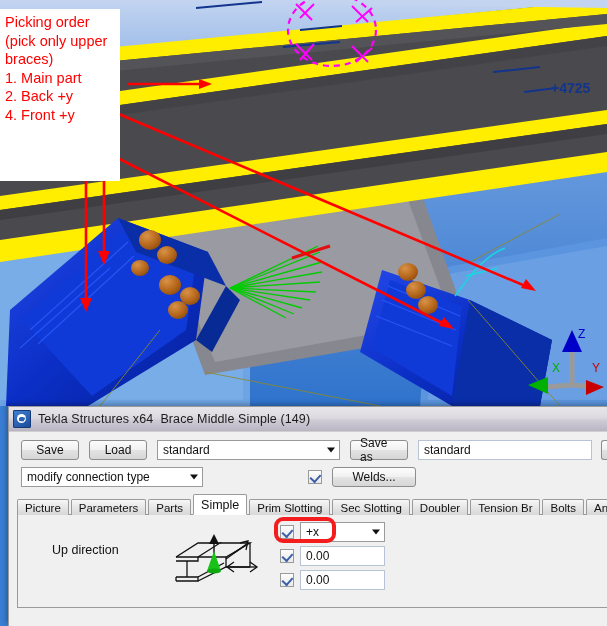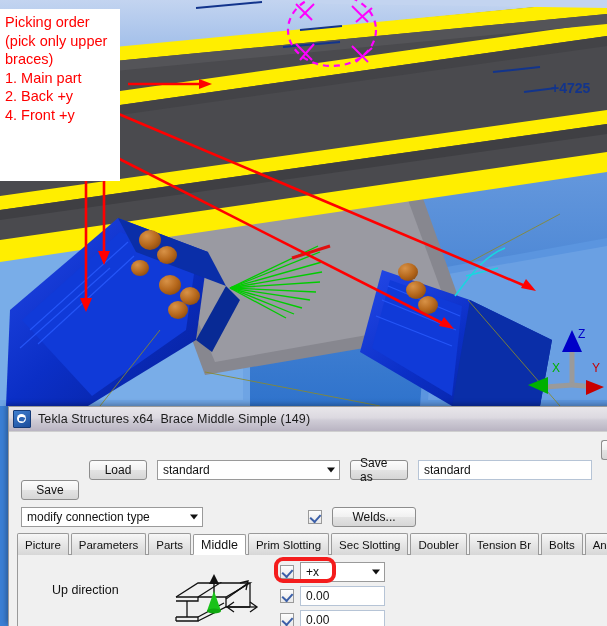--- a/index.html
+++ b/index.html
@@ -89,21 +89,21 @@
     border:1px solid #9a9a9a;position:relative;flex:0 0 auto;
   }
   .chk.on:after{
     content:"";position:absolute;left:3px;top:1px;width:4.5px;height:8px;
     border:solid #3b5fa8;border-width:0 2px 2px 0;transform:rotate(42deg);
   }
 
   
   #tabs{display:flex;align-items:flex-end;padding:0 0 0 8px;margin-top:8px;height:20px;position:relative;z-index:3;}
   .tab{
-    height:22px;padding:0 7px;margin-right:2px;
+    height:16px;padding:0 7px;margin-right:2px;
     background:linear-gradient(180deg,#f7f7f7 0%,#e6e6e6 50%,#d7d7d7 100%);
     border:1px solid #9a9a9a;border-bottom:none;
     border-radius:2px 2px 0 0;
     font-size:11.5px;color:#111;display:inline-flex;align-items:center;
     box-sizing:border-box;cursor:default;white-space:nowrap;
   }
   .tab.active{background:#fff;height:21px;font-size:12.5px;border-bottom:1px solid #fff;position:relative;z-index:4;}
   #tabpanel{
     margin:0 6px 0 8px;background:#f0f0f0;border:1px solid #9a9a9a;border-top:1px solid #9a9a9a;
     height:92px;position:relative;margin-top:-1px;
@@ -320,21 +320,21 @@
   <div id="dialog">
 
     <div id="titlebar">
       <div id="appicon"></div>
       <div id="title">Tekla Structures x64  Brace Middle Simple (149)</div>
     </div>
 
     <div id="dlgbody">
 
       <div class="row1">
-        <div class="btn" style="width:55px;margin-right:10px;margin-top:40px;">Save</div>
+        <div class="btn" style="width:55px;margin-right:10px;">Save</div>
         <div class="btn" style="width:55px;margin-right:10px;">Load</div>
         <div class="combo" style="width:183px;margin-right:10px;">
           <span>standard</span>
           <span class="arw"></span>
         </div>
         <div class="btn" style="width:56px;margin-right:10px;">Save as</div>
         <div class="txt" style="width:174px;">standard</div>
       </div>
 
       <div class="row2">
@@ -343,21 +343,21 @@
           <span class="arw"></span>
         </div>
         <div class="chk on" style="margin-left:105px;"></div>
         <div class="btn" style="width:84px;margin-left:10px;">Welds...</div>
       </div>
 
       <div id="tabs">
         <div class="tab">Picture</div>
         <div class="tab">Parameters</div>
         <div class="tab">Parts</div>
-        <div class="tab active">Middle</div>
+        <div class="tab active">Simple</div>
         <div class="tab">Prim Slotting</div>
         <div class="tab">Sec Slotting</div>
         <div class="tab">Doubler</div>
         <div class="tab">Tension Br</div>
         <div class="tab">Bolts</div>
         <div class="tab">Analysis</div>
       </div>
 
       <div id="tabpanel">
 

